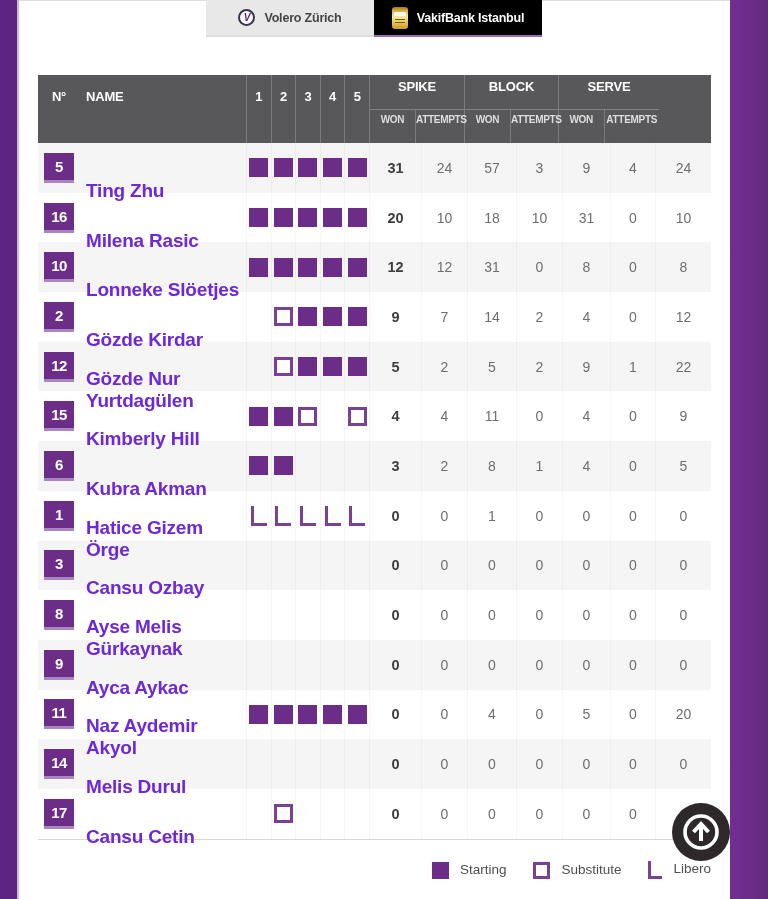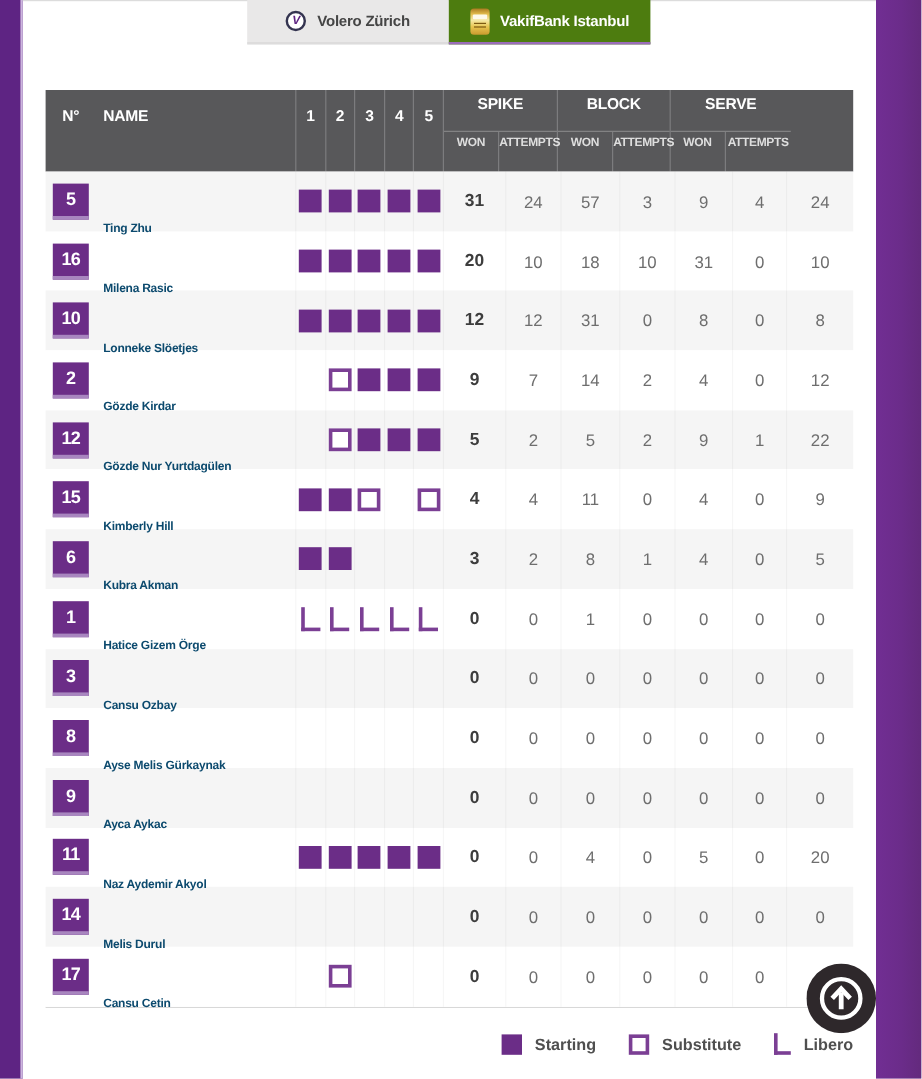--- a/index.html
+++ b/index.html
@@ -8,21 +8,21 @@
 
   
   .left-bar{position:absolute;left:0;top:0;width:17px;height:899px;background:#5e2483;border-right:2px solid #cdb6de;}
   .right-bar{position:absolute;left:730px;top:0;width:38px;height:899px;background:linear-gradient(90deg,#712e93 0%,#6b2c8a 55%,#632a7d 100%);}
   .topline{position:absolute;left:19px;top:0;width:711px;height:1px;background:#dcdcdc;}
 
   
   .tabs{position:absolute;left:206px;top:0;display:flex;}
   .tab{width:168px;height:37px;display:flex;align-items:center;justify-content:center;gap:9px;cursor:pointer;box-sizing:border-box;}
   .tab-inactive{background:#e9e8e8;color:#454545;border-bottom:2px solid #dddcdc;}
-  .tab-active{background:#4d7c0f;color:#ffffff;border-bottom:2px solid #9a6cb9;}
+  .tab-active{background:#000000;color:#ffffff;border-bottom:2px solid #9a6cb9;}
   .tab .tab-label{font-size:12.5px;font-weight:bold;letter-spacing:-0.2px;}
   .vz-logo{width:17px;height:17px;border-radius:50%;background:#ffffff;border:2px solid #343450;display:flex;align-items:center;justify-content:center;box-sizing:border-box;}
   .vz-logo span{color:#5e2483;font-size:10px;font-weight:bold;font-style:italic;line-height:1;}
   .vb-logo{width:16px;height:22px;border-radius:3px;background:linear-gradient(180deg,#a9791f 0%,#e3bd4e 22%,#f5e9a5 45%,#e7c44f 70%,#c89a2e 100%);position:relative;}
   .vb-logo::before{content:"";position:absolute;left:2px;top:5px;width:12px;height:4px;background:#fdf9ea;border-radius:1px;}
   .vb-logo::after{content:"";position:absolute;left:3px;top:12px;width:10px;height:1px;background:#7c5a12;box-shadow:0 3px 0 #7c5a12;}
 
   
   .table{position:absolute;left:38px;top:75px;width:673px;}
   .thead{display:flex;height:68px;background:#58585a;color:#fff;}
@@ -49,31 +49,31 @@
   .w-block{width:94px;}
   .w-serve{width:101px;}
 
   .tbody{border-bottom:1px solid #d8d8d8;}
   .trow{display:flex;height:49.7px;align-items:center;}
   .trow:nth-child(odd){background:#f5f5f5;}
   .trow:nth-child(even){background:#ffffff;}
   .cell{box-sizing:border-box;display:flex;align-items:center;justify-content:center;height:100%;}
   .cell.sepl{border-left:1px solid rgba(0,0,0,0.035);}
   .numsq{width:30px;height:30px;margin-left:6px;background:#6b2d87;border-bottom:3px solid #a886bf;box-sizing:border-box;color:#fff;font-weight:bold;font-size:15px;display:flex;align-items:center;justify-content:center;letter-spacing:-0.5px;}
-  .cell.namec{justify-content:flex-start;padding-left:6px;font-weight:bold;font-size:10px;color:#0c4a6e;letter-spacing:-0.2px;margin-top:46px;}
+  .cell.namec{justify-content:flex-start;padding-left:6px;font-weight:bold;font-size:19px;color:#6d28d9;letter-spacing:-0.2px;margin-top:46px;}
   .cell.pointsc{font-weight:bold;font-size:14.5px;color:#3d3d3d;}
   .cell.statc{font-size:14px;color:#6e6e6e;}
 
   .ind-start{width:19px;height:19px;background:#6b2d87;}
   .ind-sub{width:19px;height:19px;box-sizing:border-box;border:3px solid #7b3f94;background:#fff;}
   .ind-lib{width:16px;height:20px;box-sizing:border-box;border-left:3px solid #7b3f94;border-bottom:3px solid #7b3f94;}
 
   
   .legend{position:absolute;top:855px;right:57px;display:flex;align-items:center;gap:27px;height:30px;}
-  .legend-item{display:flex;align-items:center;gap:11px;font-weight:bold;}
+  .legend-item{display:flex;align-items:flex-start;gap:11px;}
   .legend-item .lbl{font-size:13.5px;color:#4f4f4f;}
   .li-starting{width:17px;height:17px;background:#6b2d87;}
   .li-substitute{width:17px;height:17px;box-sizing:border-box;border:3px solid #7b3f94;background:#fff;}
   .li-libero{width:14px;height:18px;box-sizing:border-box;border-left:3px solid #7b3f94;border-bottom:3px solid #7b3f94;}
 
   
   .scrolltop{position:absolute;left:672px;top:803px;width:58px;height:58px;border:none;padding:0;background:transparent;cursor:pointer;z-index:5;}
   .scrolltop svg{display:block;}
 </style>
 </head>

